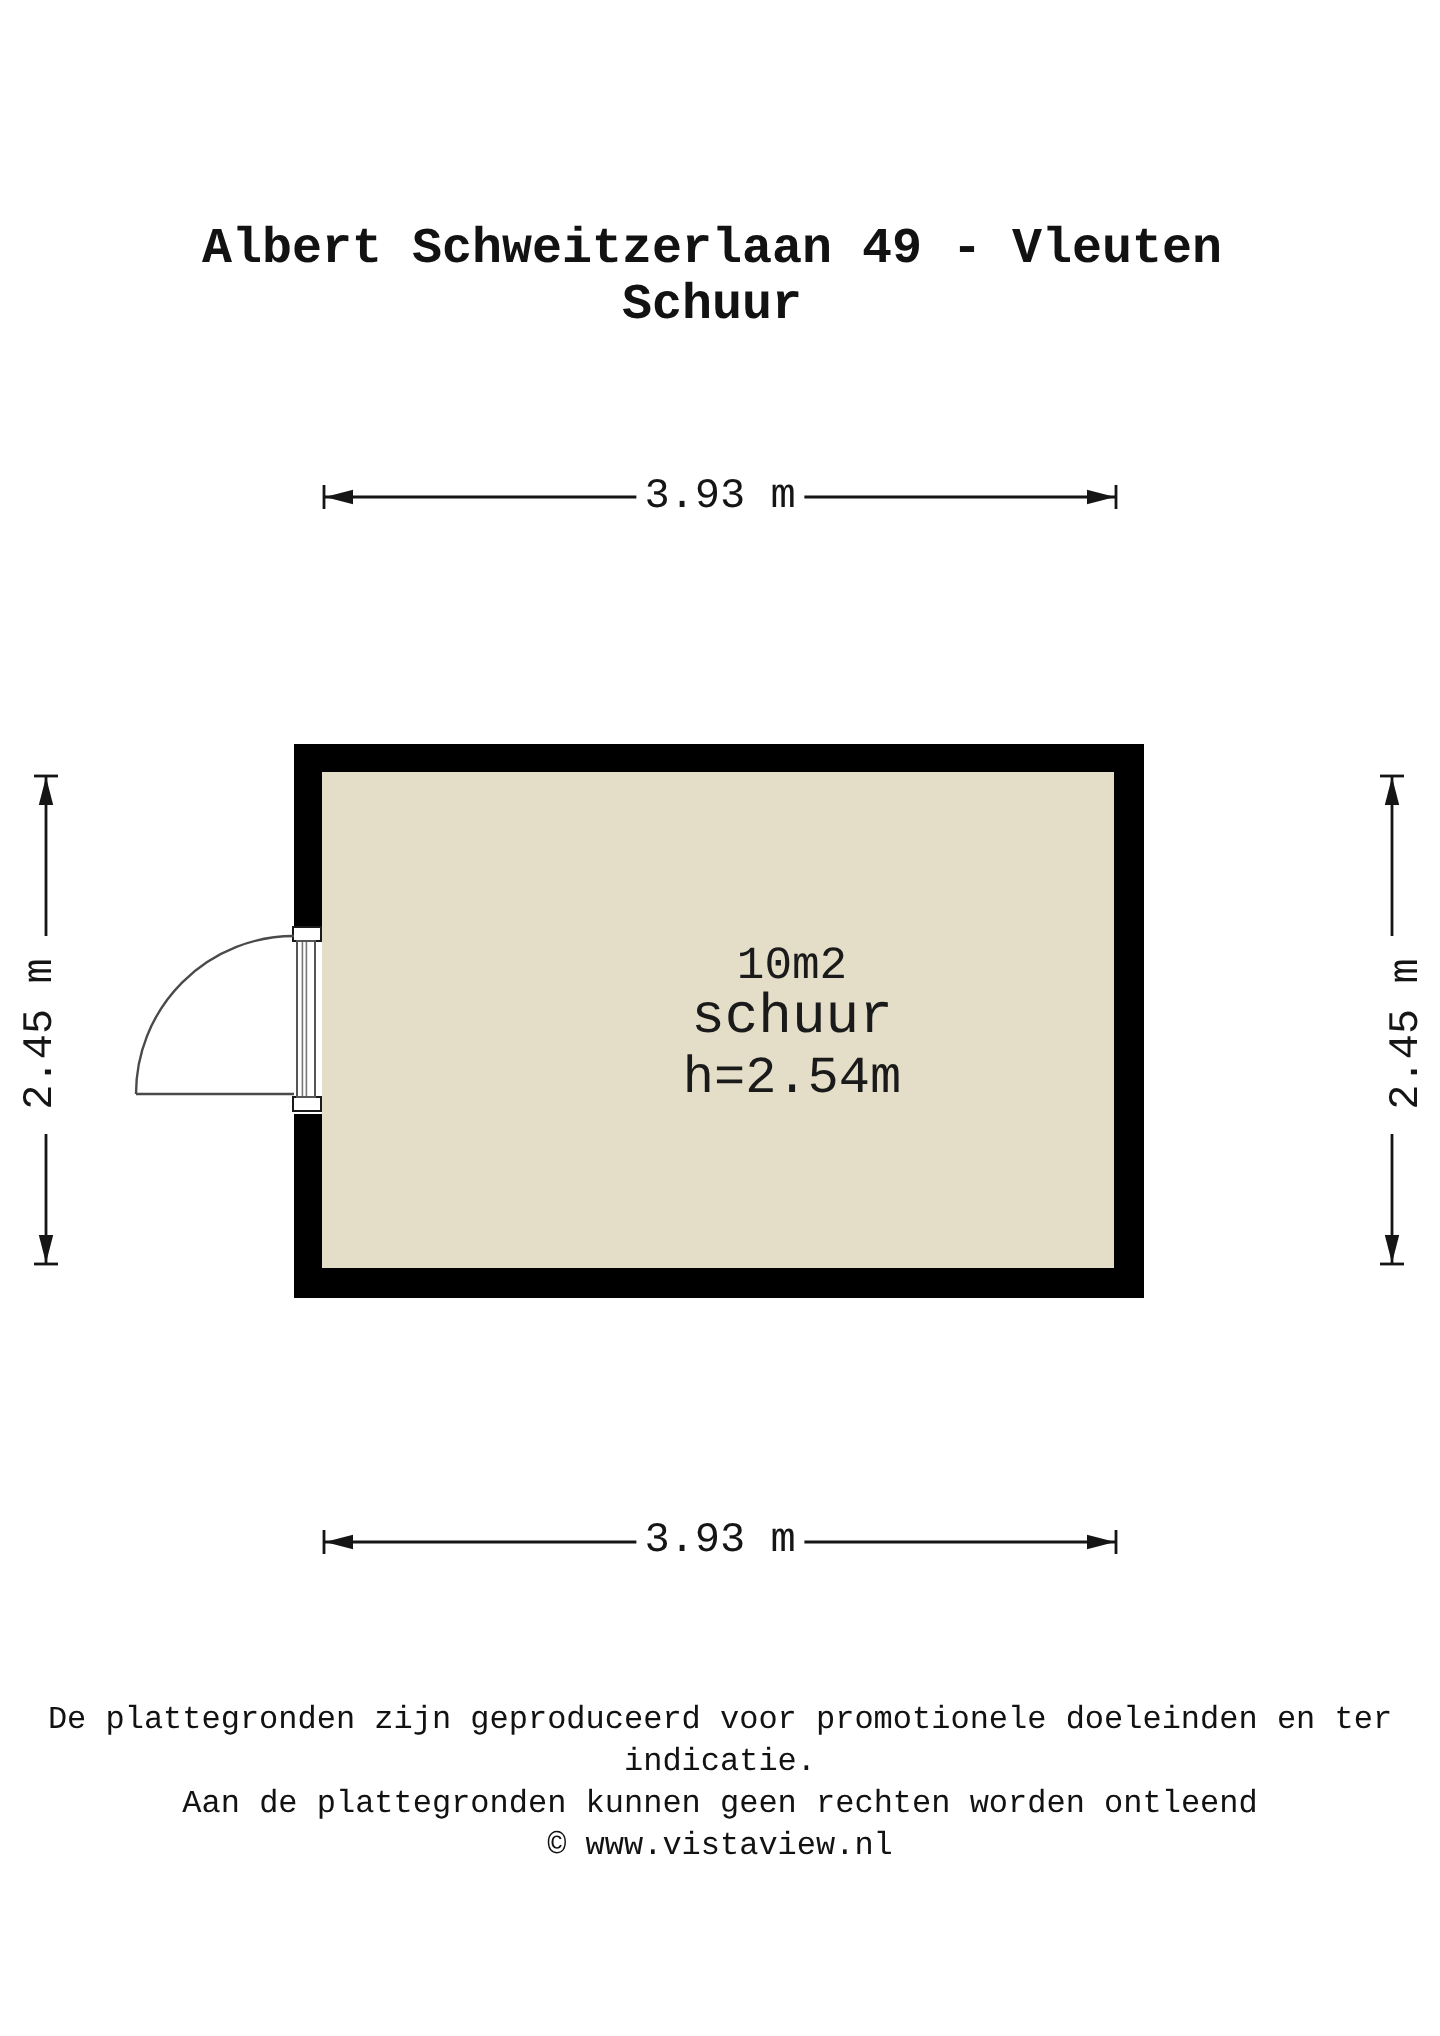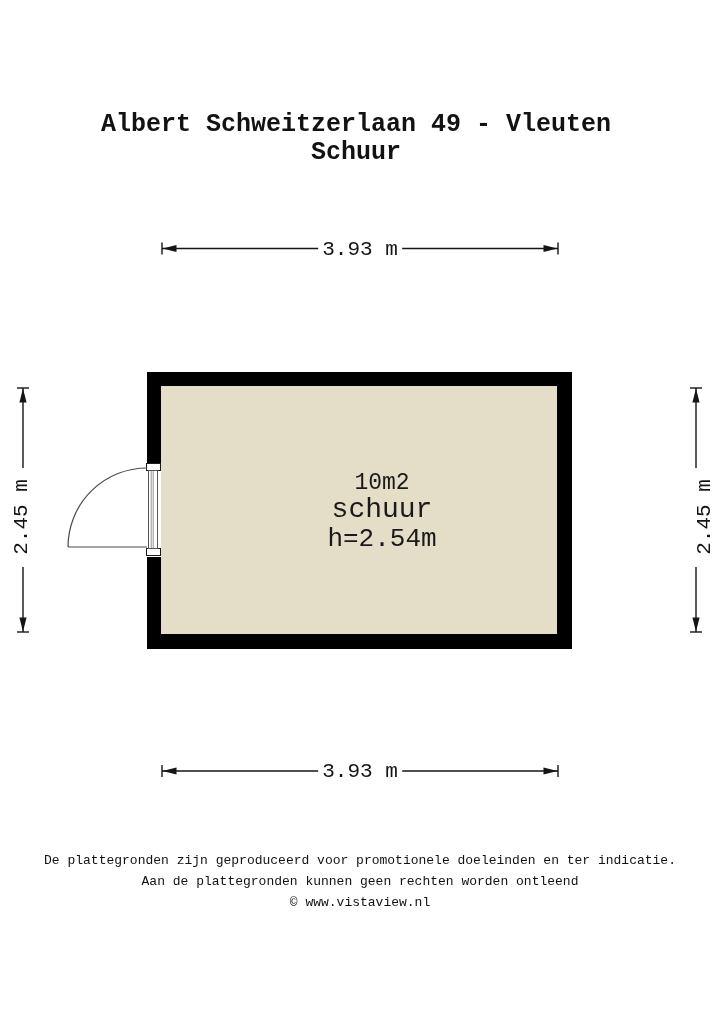--- a/index.html
+++ b/index.html
@@ -37,36 +37,36 @@
     background: #ffffff;
     padding: 0 4px;
   }
   .dim-top    { left: 360px; top: 249px; transform: translate(-50%, -50%); }
   .dim-bottom { left: 360px; top: 771px; transform: translate(-50%, -50%); }
   .dim-left   { left: 21px;  top: 517px; transform: translate(-50%, -50%) rotate(-90deg); }
   .dim-right  { left: 704px; top: 517px; transform: translate(-50%, -50%) rotate(-90deg); }
   .room-labels {
     position: absolute;
     top: 471px;
-    left: 147px;
+    left: 161px;
     width: 398px;
     text-align: center;
     color: #1a1a1a;
     padding-left: 36px;
   }
   .room-area   { font-size: 23px; line-height: 24px; }
   .room-name   { font-size: 28px; line-height: 29px; }
   .room-height { font-size: 26px; line-height: 31px; }
   .footer-block {
     position: absolute;
     top: 850px;
     left: 0;
     width: 720px;
     text-align: center;
-    font-size: 13px;
+    font-size: 16px;
     line-height: 21px;
     color: #121212;
   }
 </style>
 </head>
 <body>
 
 <div class="canvas">
 
   <div class="title-block">

